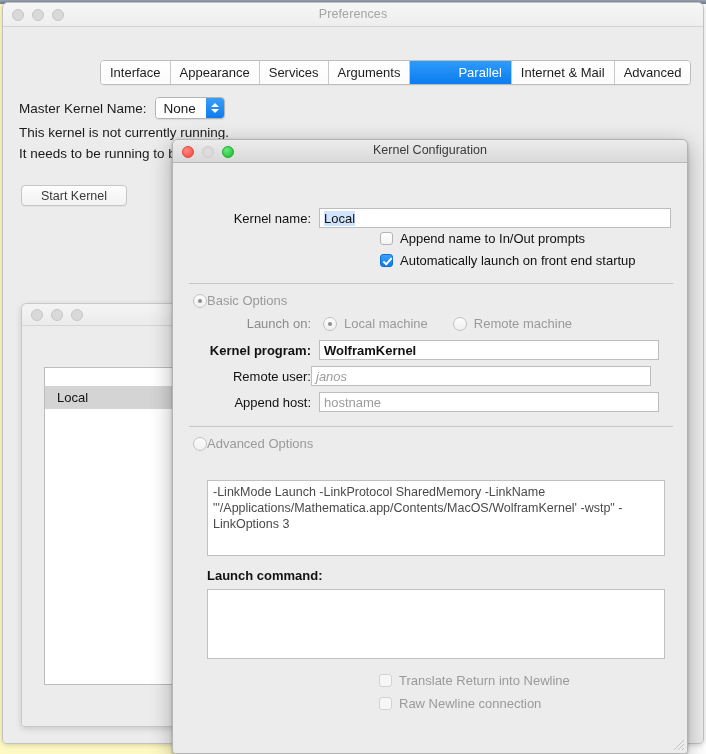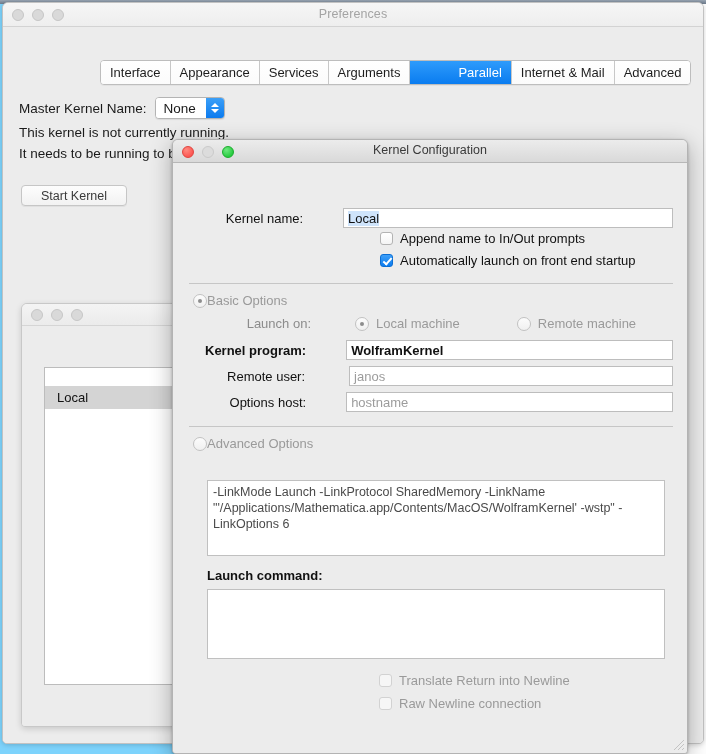--- a/index.html
+++ b/index.html
@@ -4,21 +4,21 @@
 <title>Kernel Configuration</title>
 <style>
   * { box-sizing: border-box; }
   html, body {
     margin: 0; padding: 0;
     width: 706px; height: 754px;
     overflow: hidden;
     font-family: "Liberation Sans", sans-serif;
     background: #ffffff;
   }
-  #root { position: relative; width: 564px; height: 754px; background: #7dd3fc; }
+  #root { position: relative; width: 564px; height: 754px; background: #fef9c3; }
 
   
   .bg-strip {
     position: absolute; left: 0; top: 0; width: 706px; height: 4px;
     background: linear-gradient(to bottom, #9aa6b4 0%, #7e8b9b 60%, #6f7d8d 100%);
   }
 
   
   .prefs-window {
     position: absolute; left: 2px; top: 2px; width: 702px; height: 742px;
@@ -148,21 +148,21 @@
     position: absolute; left: 0; right: 0; top: 3px; text-align: center;
     font-size: 12.5px; color: #3a3a3a; font-weight: 400;
   }
   .kc-tl { position: absolute; left: 9px; top: 6px; display: flex; gap: 8px; }
 
   .kc-body { position: relative; height: 590px; background: #ececec; }
 
   .lbl { font-size: 13px; color: #111111; }
   .lbl-dim { font-size: 13px; color: #9a9a9a; }
 
-  .field-row { position: absolute; display: flex; align-items: center; gap: 32px; }
+  .field-row { position: absolute; display: flex; align-items: center; }
   .field-label { font-size: 13px; color: #111111; text-align: right; }
 
   .textfield {
     background: #ffffff; border: 1px solid #bdbdbd;
     height: 20px; font-size: 13px; color: #111111;
     display: flex; align-items: center; padding: 0 4px;
   }
   .textfield .sel { background: #cfe4fb; color: #111111; }
   .textfield .ph { color: #9c9c9c; }
 
@@ -326,41 +326,41 @@
 
       <div class="field-row" style="left:16px; top:177px; width:484px;font-weight:bold;">
         <span class="field-label" style="width:122px;">Kernel program:</span>
         <div class="textfield" style="margin-left:8px; width:340px;">
           <span>WolframKernel</span>
         </div>
       </div>
 
       <div class="field-row" style="left:16px; top:203px; width:484px;">
         <span class="field-label" style="width:122px;">Remote user:</span>
-        <div class="textfield" style="margin-left:12px; width:340px;">
+        <div class="textfield" style="margin-left:0; width:340px;font-style:italic;">
           <span class="ph">janos</span>
         </div>
       </div>
 
       <div class="field-row" style="left:16px; top:229px; width:484px;">
-        <span class="field-label" style="width:122px;">Options host:</span>
+        <span class="field-label" style="width:122px;">Append host:</span>
         <div class="textfield" style="margin-left:8px; width:340px;">
           <span class="ph">hostname</span>
         </div>
       </div>
 
       <div class="divider" style="top:263px;"></div>
 
       <div class="rdrow" style="left:20px; top:273px;">
         <span class="radio"></span>
         <span class="lbl-dim">Advanced Options</span>
       </div>
 
 
-      <div class="textarea" style="left:34px; top:317px; width:458px; height:76px;">-LinkMode Launch -LinkProtocol SharedMemory -LinkName "'/Applications/Mathematica.app/Contents/MacOS/WolframKernel' -wstp" -LinkOptions 6</div>
+      <div class="textarea" style="left:34px; top:317px; width:458px; height:76px;">-LinkMode Launch -LinkProtocol SharedMemory -LinkName "'/Applications/Mathematica.app/Contents/MacOS/WolframKernel' -wstp" -LinkOptions 3</div>
 
       <div class="lbl" style="position:absolute; left:34px; top:405px; font-weight:bold;">Launch command:</div>
 
       <div class="textarea" style="left:34px; top:426px; width:458px; height:70px;"></div>
 
       <div class="cbrow" style="left:206px; top:510px;">
         <span class="cbox disabled"></span>
         <span class="lbl-dim">Translate Return into Newline</span>
       </div>
 

